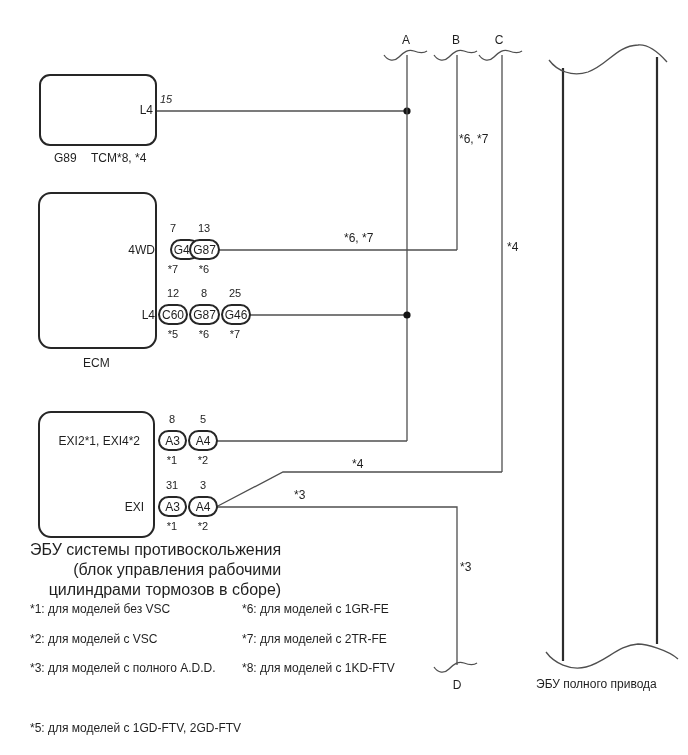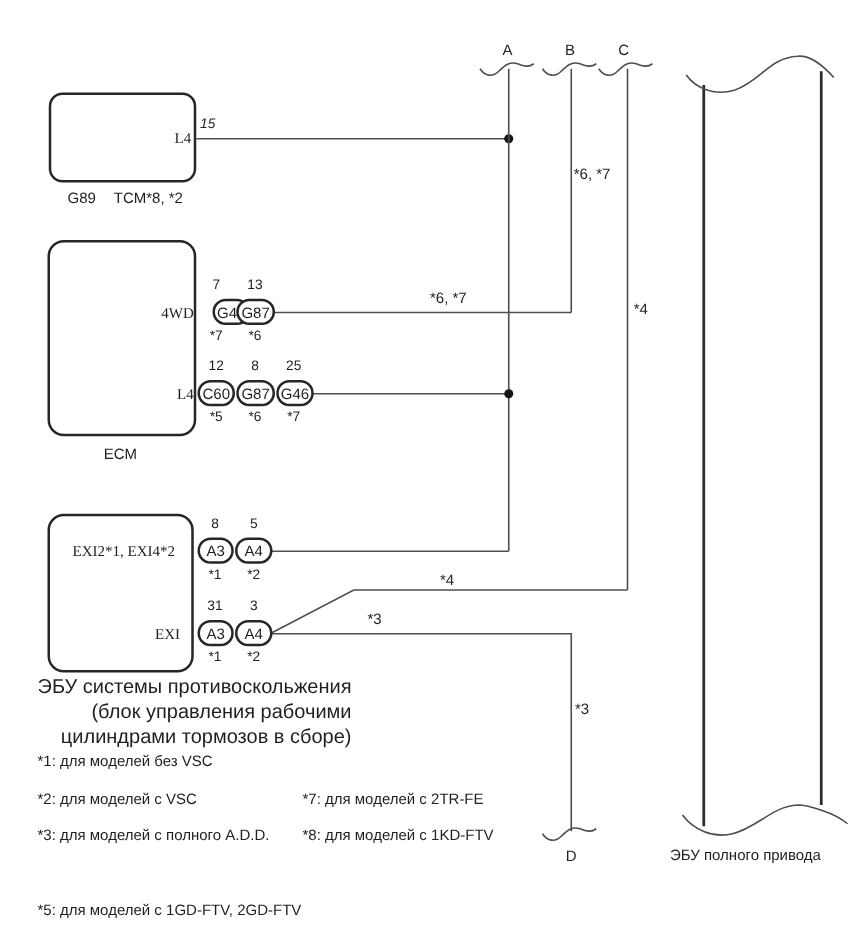--- a/index.html
+++ b/index.html
@@ -17,21 +17,21 @@
   }
   .pill{
     position:absolute;z-index:3;background:#ffffff;
     border:2px solid #262626;border-radius:11px;box-sizing:border-box;
     display:flex;align-items:center;justify-content:center;
     font-size:12px;letter-spacing:0;height:21px;
   }
   .lbl{position:absolute;z-index:4;font-size:12px;line-height:14px;white-space:nowrap;}
   .pin{position:absolute;z-index:4;font-size:11px;line-height:13px;transform:translateX(-50%);white-space:nowrap;}
   .ctr{transform:translateX(-50%);}
-  .ralign{text-align:center;font-family:Liberation Serif, serif;}
+  .ralign{text-align:center;}
   .cap{position:absolute;z-index:4;font-size:16px;line-height:20px;white-space:nowrap;text-align:right;}
   .fn{position:absolute;z-index:4;font-size:12px;line-height:16px;white-space:nowrap;}
   .fn.wrap{white-space:normal;width:218px;}
 </style>
 </head>
 <body>
 
 <div class="stage">
 
   <svg class="wirelayer" width="688" height="755" viewBox="0 0 688 755">
@@ -67,21 +67,21 @@
 
   <span class="lbl ctr" style="left:406px;top:33px;">A</span>
   <span class="lbl ctr" style="left:456px;top:33px;">B</span>
   <span class="lbl ctr" style="left:499px;top:33px;">C</span>
   <span class="lbl ctr" style="left:457px;top:678px;">D</span>
 
   <div class="box" style="left:39px;top:74px;width:118px;height:72px;border-radius:11px;"></div>
   <span class="lbl ralign" style="right:535px;top:103px;">L4</span>
   <span class="lbl" style="left:160px;top:92px;font-size:11px;font-style:italic;">15</span>
   <span class="lbl" style="left:54px;top:151px;">G89</span>
-  <span class="lbl" style="left:91px;top:151px;">TCM*8, *2</span>
+  <span class="lbl" style="left:91px;top:151px;">TCM*8, *4</span>
 
   <div class="box" style="left:38px;top:192px;width:119px;height:157px;"></div>
   <span class="lbl" style="left:83px;top:356px;">ECM</span>
 
   <span class="lbl ralign" style="right:533px;top:243px;">4WD</span>
   <span class="pin" style="left:173px;top:222px;">7</span>
   <span class="pin" style="left:204px;top:222px;">13</span>
   <div class="pill" style="left:158px;top:239px;width:30px;margin-left:12px;">G45</div>
   <div class="pill" style="left:189px;top:239px;width:31px;">G87</div>
   <span class="pin" style="left:173px;top:263px;">*7</span>
@@ -129,16 +129,17 @@
   <span class="lbl" style="left:294px;top:488px;">*3</span>
   <span class="lbl" style="left:460px;top:560px;">*3</span>
 
   <span class="lbl" style="left:536px;top:677px;">ЭБУ полного привода</span>
 
   <span class="fn" style="left:30px;top:601px;">*1: для моделей без VSC</span>
   <span class="fn" style="left:30px;top:631px;">*2: для моделей с VSC</span>
   <span class="fn" style="left:30px;top:660px;">*3: для моделей с полного A.D.D.</span>
   <span class="fn" style="left:30px;top:720px;">*5: для моделей с 1GD-FTV, 2GD-FTV</span>
 
+  <span class="fn" style="left:242px;top:601px;">*6: для моделей с 1GR-FE</span>
   <span class="fn" style="left:242px;top:631px;">*7: для моделей с 2TR-FE</span>
   <span class="fn" style="left:242px;top:660px;">*8: для моделей с 1KD-FTV</span>
 
 </div>
 
 </body></html>

